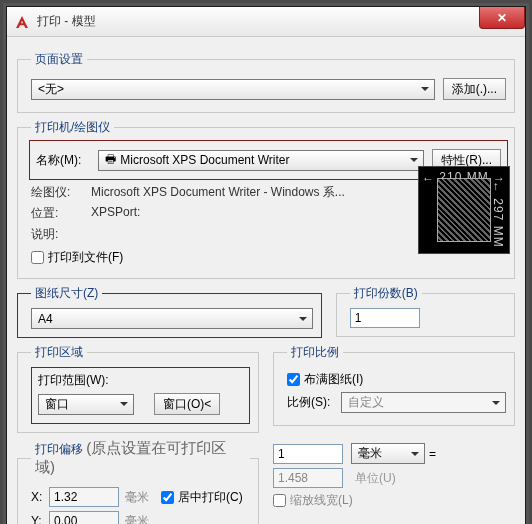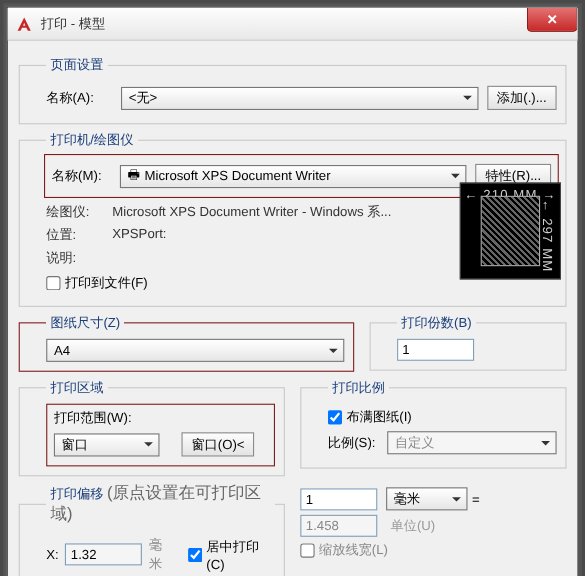--- a/index.html
+++ b/index.html
@@ -9,21 +9,21 @@
 .titlebar .app-icon { width: 18px; height: 18px; display: flex; align-items: center; justify-content: center; }
 .titlebar .app-icon svg { width: 16px; height: 16px; }
 .titlebar .title { margin-left: 6px; color: #333; }
 .titlebar .close { position: absolute; right: 0; top: 0; width: 46px; height: 22px; background: linear-gradient(#e57373,#c62828); border: 1px solid #8a1c1c; border-top: none; border-bottom-left-radius: 4px; border-bottom-right-radius: 4px; display: flex; align-items: center; justify-content: center; color: #fff; font-weight: bold; font-size: 14px; }
 .content { padding: 8px 10px 6px 10px; }
 .row { display: flex; align-items: center; margin: 4px 0; }
 .lbl { white-space: nowrap; }
 .select { flex: 1; height: 21px; background: linear-gradient(#fff,#e6e6e6); border: 1px solid #777; padding: 2px 18px 2px 6px; position: relative; display: flex; align-items: center; }
 .select::after { content: ""; position: absolute; right: 5px; top: 50%; margin-top: -2px; border: 4px solid transparent; border-top-color: #333; }
 .btn { height: 22px; background: linear-gradient(#fdfdfd,#e3e3e3); border: 1px solid #8a8a8a; padding: 0 8px; display: flex; align-items: center; justify-content: center; white-space: nowrap; cursor: pointer; }
-fieldset { border: 1px solid #c9c9c9; padding: 6px 8px 8px 24px; margin-top: 6px; }
+fieldset { border: 1px solid #c9c9c9; padding: 6px 8px 8px 13px; margin-top: 6px; }
 legend { padding: 0 4px; color: #1a3e7a; }
 .redbox { border: 1px solid #7f1d1d; }
 .plotter-fs { position: relative; }
 .info-row { display: flex; margin-top: 4px; }
 .info-k { width: 60px; color: #333; }
 .info-v { color: #333; }
 .preview-box { position: absolute; right: 4px; top: 30px; width: 92px; height: 88px; background: #000; border: 1px solid #444; display: flex; align-items: center; justify-content: center; color: #ccc; font-size: 9px; }
 .hatch { width: 54px; height: 64px; border: 1px solid #aaa; background: repeating-linear-gradient(45deg,#000,#000 2px,#666 2px,#666 4px); position: relative; }
 .preview-box .txt-top{position:absolute;top:3px;left:0;right:0;text-align:center;letter-spacing:1px;}
 .preview-box .txt-right{position:absolute;right:4px;top:14px;writing-mode:vertical-rl;letter-spacing:1px;}
@@ -48,21 +48,20 @@
     <div class="close">
         <span>✕</span>
       </div>
   </div>
 
   <div class="content" style="position:relative;">
 
     <fieldset>
       <legend>页面设置</legend>
       <div class="row">
-        <span class="lbl" style="width:68px;">名称(A):</span>
         <div class="select" style="margin-right:8px;">
             <span>&lt;无&gt;</span>
           </div>
         <div class="btn">
             <span>添加(.)...</span>
           </div>
       </div>
     </fieldset>
 
     <fieldset class="plotter-fs">

